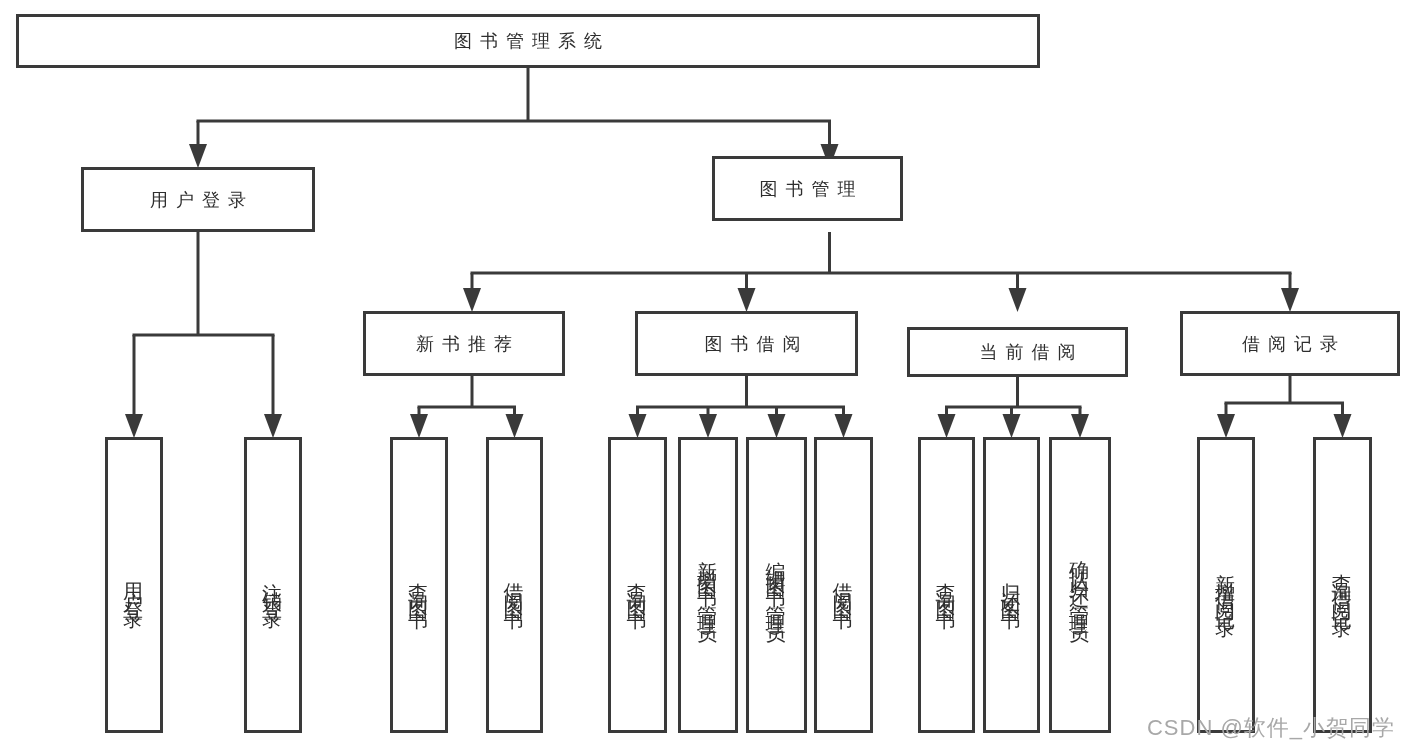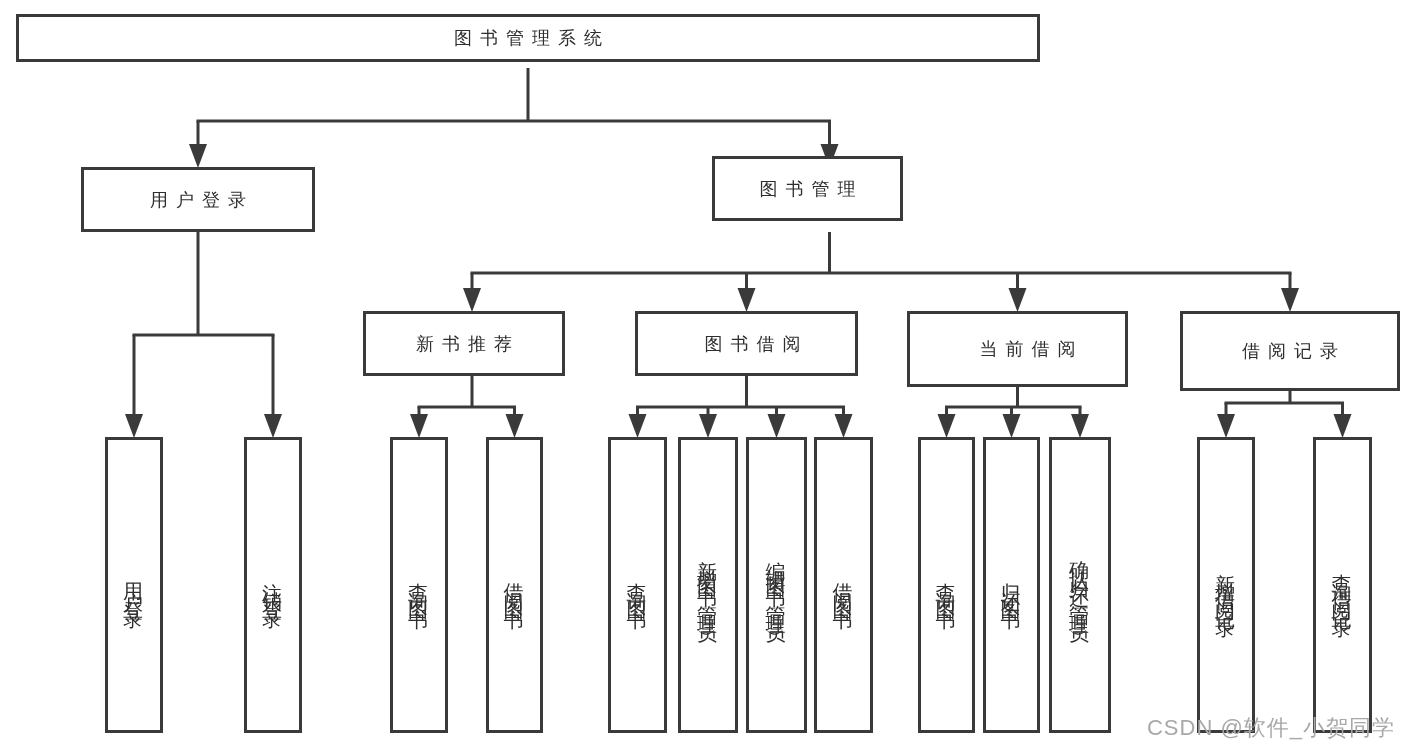--- a/index.html
+++ b/index.html
@@ -112,39 +112,39 @@
       <line x1="1080" y1="407" x2="1080" y2="419" stroke="#3a3a3a" stroke-width="3"></line>
       <polygon points="1071,414 1089,414 1080,438" fill="#3a3a3a"></polygon>
       <line x1="1290" y1="376" x2="1290" y2="403" stroke="#3a3a3a" stroke-width="3"></line>
       <line x1="1224.5" y1="403" x2="1344" y2="403" stroke="#3a3a3a" stroke-width="3"></line>
       <line x1="1226" y1="403" x2="1226" y2="419" stroke="#3a3a3a" stroke-width="3"></line>
       <polygon points="1217,414 1235,414 1226,438" fill="#3a3a3a"></polygon>
       <line x1="1342.5" y1="403" x2="1342.5" y2="419" stroke="#3a3a3a" stroke-width="3"></line>
       <polygon points="1333.5,414 1351.5,414 1342.5,438" fill="#3a3a3a"></polygon>
     </svg>
 
-  <div class="node" style="left: 16px; top: 14px; width: 1024px; height: 48px;">
+  <div class="node" style="left: 16px; top: 14px; width: 1024px; height: 54px;">
       <span class="label">图书管理系统</span>
     </div>
     <div class="node" style="left: 81px; top: 167px; width: 234px; height: 65px;">
       <span class="label">用户登录</span>
     </div>
     <div class="node" style="left: 712px; top: 156px; width: 191px; height: 65px; text-align: right;">
       <span class="label">图书管理</span>
     </div>
     <div class="node" style="left: 363px; top: 311px; width: 202px; height: 65px;">
       <span class="label">新书推荐</span>
     </div>
     <div class="node" style="left: 635px; top: 311px; width: 223px; height: 65px; padding-left: 12px;">
       <span class="label">图书借阅</span>
     </div>
-    <div class="node" style="left: 907px; top: 311px; width: 221px; height: 76px; padding-left: 20px;">
+    <div class="node" style="left: 907px; top: 327px; width: 221px; height: 50px; padding-left: 20px;">
       <span class="label">当前借阅</span>
     </div>
-    <div class="node" style="left: 1180px; top: 311px; width: 220px; height: 80px;">
+    <div class="node" style="left: 1180px; top: 311px; width: 220px; height: 65px;">
       <span class="label">借阅记录</span>
     </div>
     <div class="node vertical" style="left: 105px; top: 437px; width: 58px; height: 296px;">
       <span class="label">用户登录</span>
     </div>
     <div class="node vertical" style="left: 244px; top: 437px; width: 58px; height: 296px;">
       <span class="label">注销登录</span>
     </div>
     <div class="node vertical" style="left: 390px; top: 437px; width: 58px; height: 296px;">
       <span class="label">查询图书</span>

